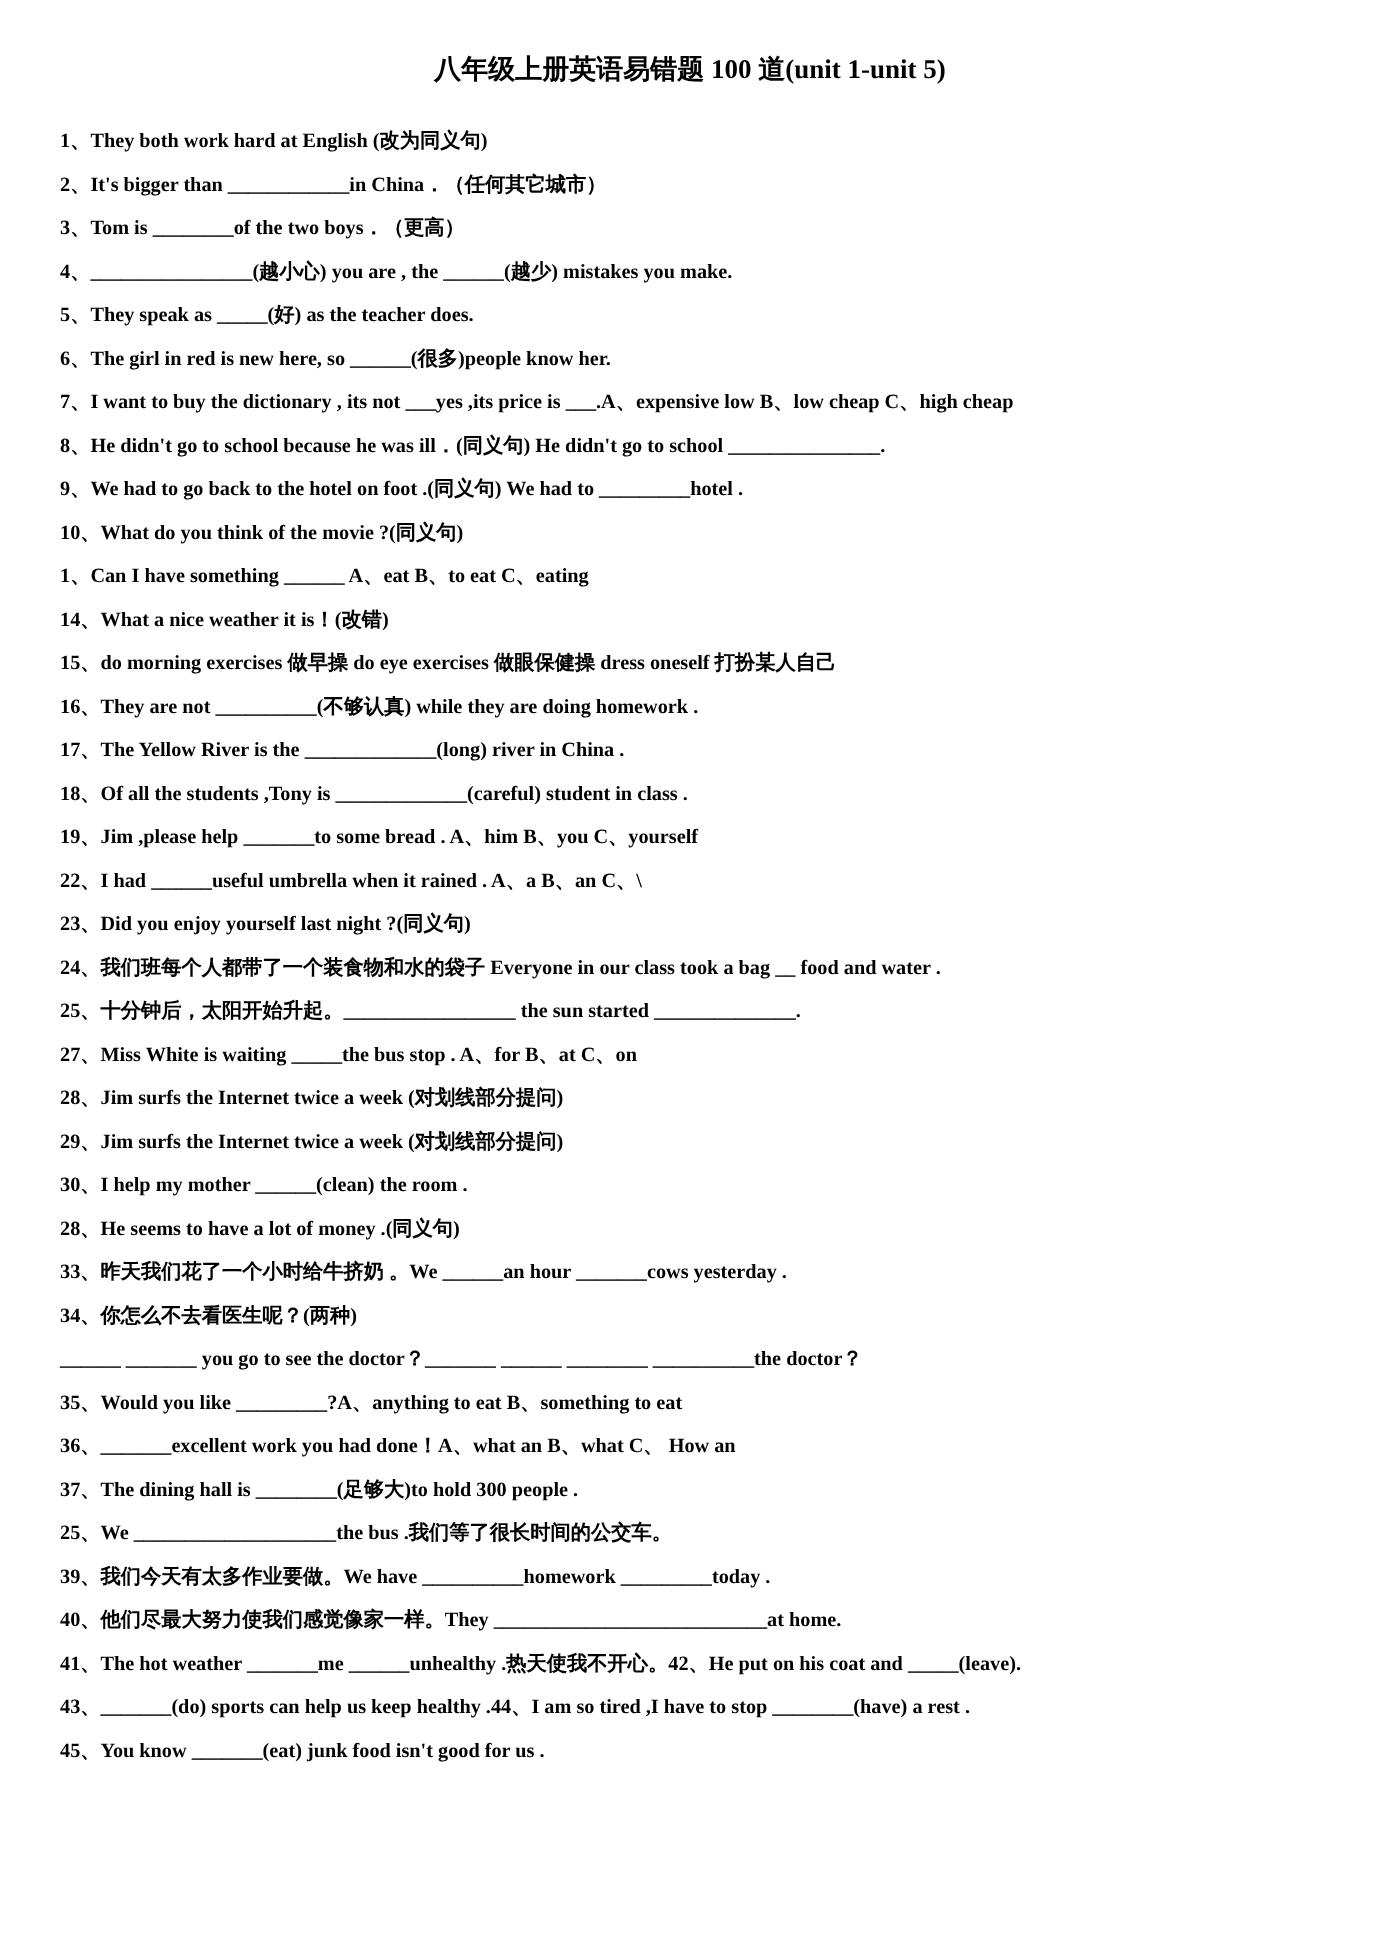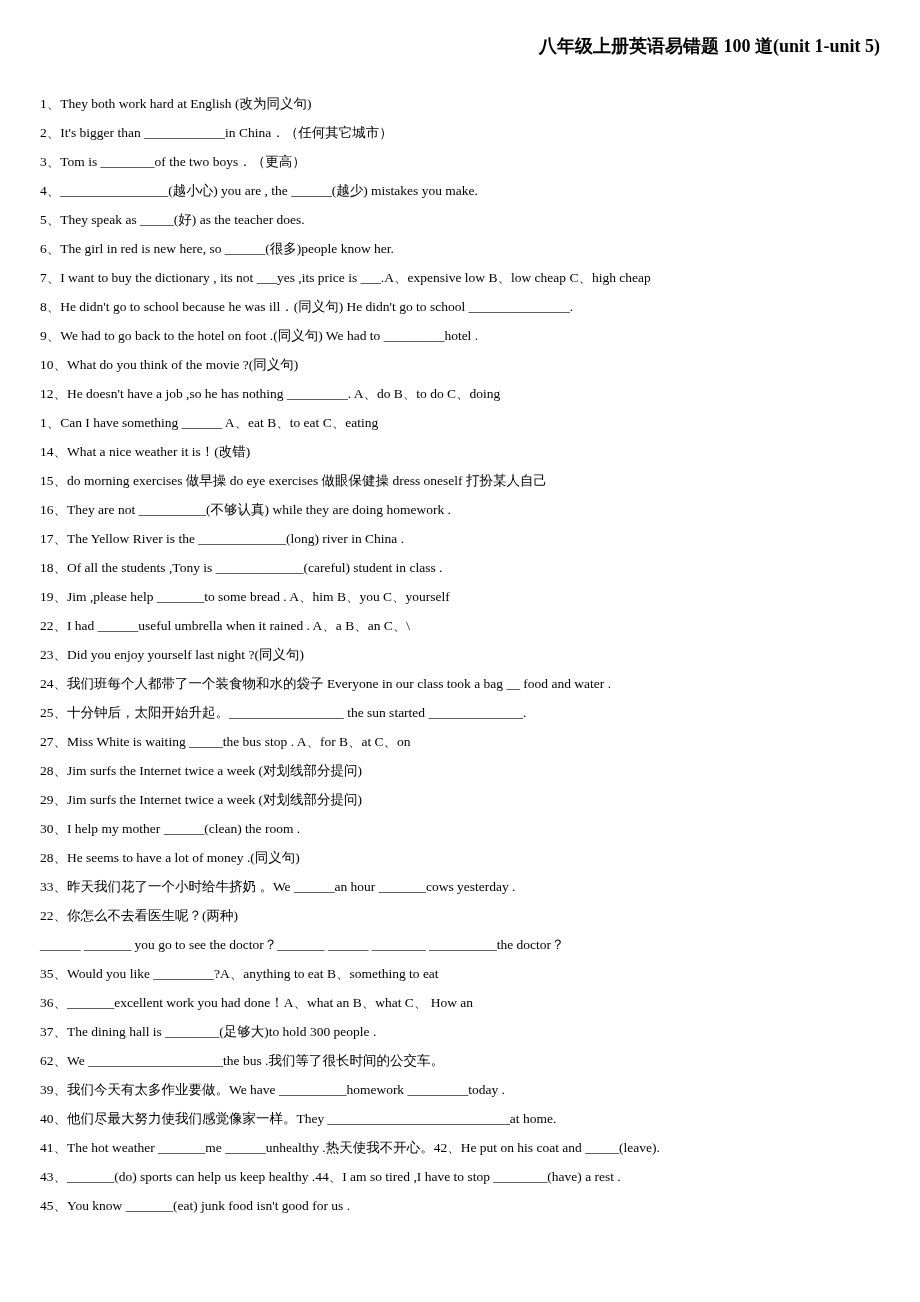--- a/index.html
+++ b/index.html
@@ -11,72 +11,72 @@
       background: #ffffff;
       font-family: "SimSun", "宋体", serif;
       font-size: 14px;
       color: #000000;
       width: 920px;
       min-height: 1302px;
       padding: 30px 40px;
       line-height: 1.8;
     }
     .page-title {
-      text-align: right;
+      text-align: center;
       font-size: 18px;
       font-weight: bold;
-      margin-bottom: 28px;
+      margin-bottom: 18px;
     }
     .content {
       font-size: 13.5px;
       line-height: 2.0;
     }
     .line {
       margin-bottom: 2px;
       text-indent: 0;
+      font-weight: bold;
     }
   </style>
 </head>
 <body>
 
 <div class="page-title">八年级上册英语易错题 100 道(unit 1-unit 5)</div>
 
 <div class="content">
 <div class="line">1、They both work hard at English (改为同义句)</div>
     <div class="line">2、It's bigger than ____________in China．（任何其它城市）</div>
     <div class="line">3、Tom is ________of the two boys．（更高）</div>
     <div class="line">4、________________(越小心) you are , the ______(越少) mistakes you make.</div>
     <div class="line">5、They speak as _____(好) as the teacher does.</div>
     <div class="line">6、The girl in red is new here, so ______(很多)people know her.</div>
     <div class="line">7、I want to buy the dictionary , its not ___yes ,its price is ___.A、expensive low  B、low cheap C、high  cheap</div>
     <div class="line">8、He didn't go to school because he was ill．(同义句)   He didn't go to school _______________.</div>
     <div class="line">9、We had to go back to the hotel on foot .(同义句)        We had to _________hotel .</div>
     <div class="line">10、What do you think of the movie ?(同义句)</div>
-    <div class="line">12、He doesn't have a job ,so he has nothing _________.  A、do   B、to do  C、doing</div>
     <div class="line">1、Can I have something ______  A、eat   B、to eat   C、eating</div>
     <div class="line">14、What a nice weather it is！(改错)</div>
     <div class="line">15、do morning exercises  做早操  do eye exercises  做眼保健操  dress oneself  打扮某人自己</div>
     <div class="line">16、They are not __________(不够认真) while they are doing homework .</div>
     <div class="line">17、The Yellow River is the _____________(long) river in China .</div>
     <div class="line">18、Of all the students ,Tony is _____________(careful) student in class .</div>
     <div class="line">19、Jim ,please help _______to some bread . A、him   B、you   C、yourself</div>
     <div class="line">22、I  had ______useful umbrella when it rained . A、a   B、an   C、\</div>
     <div class="line">23、Did you enjoy yourself last night ?(同义句)</div>
     <div class="line">24、我们班每个人都带了一个装食物和水的袋子 Everyone in our class took a bag __ food and water .</div>
     <div class="line">25、十分钟后，太阳开始升起。_________________ the sun started ______________.</div>
     <div class="line">27、Miss White is waiting _____the bus stop . A、for   B、at   C、on</div>
     <div class="line">28、Jim surfs the Internet twice a week (对划线部分提问)</div>
     <div class="line">29、Jim surfs the Internet twice a week   (对划线部分提问)</div>
     <div class="line">30、I help my mother ______(clean) the room .</div>
     <div class="line">28、He seems to have a lot of money .(同义句)</div>
     <div class="line">33、昨天我们花了一个小时给牛挤奶  。We ______an hour _______cows yesterday .</div>
-    <div class="line">22、你怎么不去看医生呢？(两种)</div>
+    <div class="line">34、你怎么不去看医生呢？(两种)</div>
     <div class="line">    ______ _______ you go to see the doctor？_______ ______ ________ __________the doctor？</div>
     <div class="line">35、Would you like _________?A、anything to eat   B、something to eat</div>
     <div class="line">36、_______excellent work you had done！A、what an   B、what   C、 How an</div>
     <div class="line">37、The dining hall is ________(足够大)to hold 300 people .</div>
-    <div class="line">62、We ____________________the bus .我们等了很长时间的公交车。</div>
+    <div class="line">25、We ____________________the bus .我们等了很长时间的公交车。</div>
     <div class="line">39、我们今天有太多作业要做。We have __________homework _________today .</div>
     <div class="line">40、他们尽最大努力使我们感觉像家一样。They ___________________________at home.</div>
     <div class="line">41、The hot weather _______me ______unhealthy .热天使我不开心。42、He put on his coat and _____(leave).</div>
     <div class="line">43、_______(do) sports can help us keep healthy .44、I am so tired ,I have to stop ________(have) a rest .</div>
     <div class="line">45、You know _______(eat) junk food isn't good for us .</div>
   </div>
 
 </body></html>

